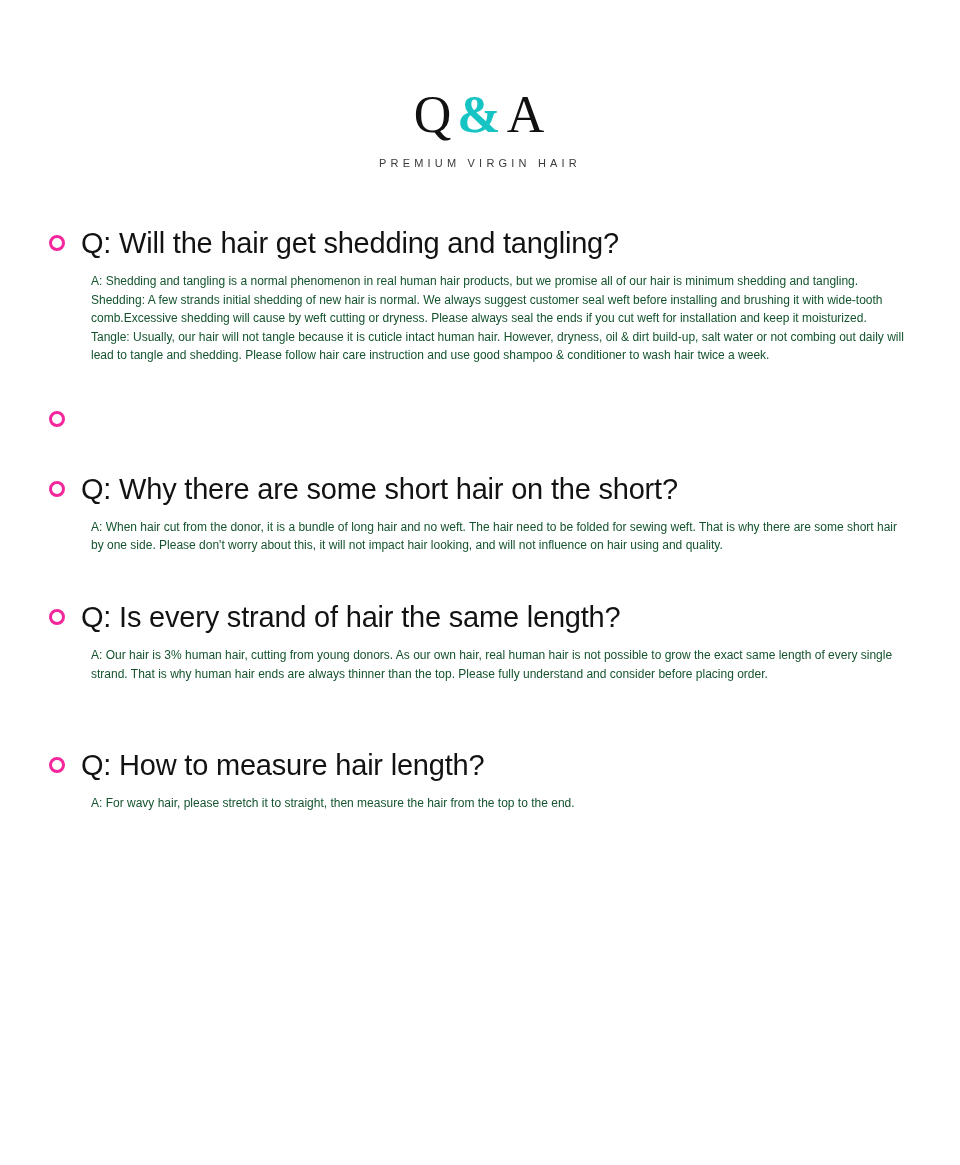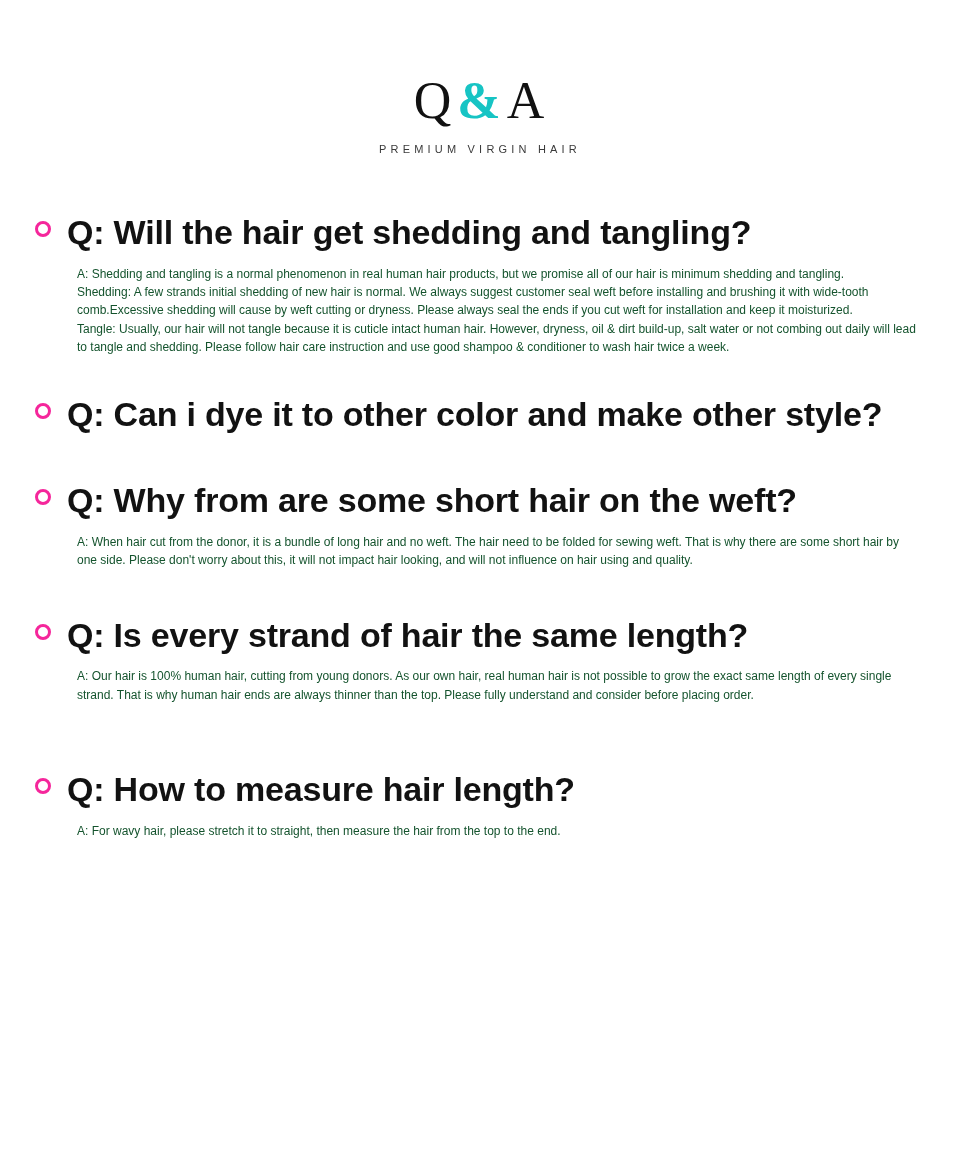--- a/index.html
+++ b/index.html
@@ -13,21 +13,21 @@
     font-family: "Liberation Sans", sans-serif;
     color: #1b1b1b;
     position: relative;
     overflow: hidden;
   }
 
   .page {
     width: 960px;
     height: 1124px;
     box-sizing: border-box;
-    padding: 1px;
+    padding: 15px;
   }
 
   
   .header {
     text-align: center;
     padding-top: 74px;
   }
   .header-title {
     font-family: "Liberation Serif", serif;
     font-size: 52px;
@@ -72,22 +72,22 @@
     width: 16px;
     height: 16px;
     border-radius: 50%;
     border: 3px solid #f5269b;
     background: #ffffff;
     margin-top: 10px;
     margin-right: 16px;
     box-sizing: border-box;
   }
   .question-text {
-    font-size: 34px;
-    font-weight: bold;
+    font-size: 29px;
+    font-weight: normal;
     color: #121212;
     line-height: 1.25;
     letter-spacing: -0.2px;
   }
   .answer-text {
     margin-left: 42px;
     margin-top: 11px;
     font-size: 12px;
     line-height: 1.54;
     color: #14532d;
@@ -126,41 +126,40 @@
       <div class="answer-text">
         <p>A: Shedding and tangling is a normal phenomenon in real human hair products, but we promise all of our hair is minimum shedding and tangling.</p>
         <p>Shedding: A few strands initial shedding of new hair is normal. We always suggest customer seal weft before installing and brushing it with wide-tooth comb.Excessive shedding will cause by weft cutting or dryness. Please always seal the ends if you cut weft for installation and keep it moisturized.</p>
         <p>Tangle: Usually, our hair will not tangle because it is cuticle intact human hair. However, dryness, oil &amp; dirt build-up, salt water or not combing out daily will lead to tangle and shedding. Please follow hair care instruction and use good shampoo &amp; conditioner to wash hair twice a week.</p>
       </div>
     </div>
 
     <div class="qa-item q2">
       <div class="qa-question-row">
         <span class="bullet"></span>
-        <div class="question-text">Q: Can i dye it to other color and make other style?</div>
       </div>
     </div>
 
     <div class="qa-item q3">
       <div class="qa-question-row">
         <span class="bullet"></span>
-        <div class="question-text">Q: Why from are some short hair on the weft?</div>
+        <div class="question-text">Q: Why there are some short hair on the short?</div>
       </div>
       <div class="answer-text">
         <p>A: When hair cut from the donor, it is a bundle of long hair and no weft. The hair need to be folded for sewing weft. That is why there are some short hair by one side. Please don't worry about this, it will not impact hair looking, and will not influence on hair using and quality.</p>
       </div>
     </div>
 
     <div class="qa-item q4">
       <div class="qa-question-row">
         <span class="bullet"></span>
         <div class="question-text">Q: Is every strand of hair the same length?</div>
       </div>
       <div class="answer-text">
-        <p>A: Our hair is 100% human hair, cutting from young donors. As our own hair, real human hair is not possible to grow the exact same length of every single strand. That is why human hair ends are always thinner than the top. Please fully understand and consider before placing order.</p>
+        <p>A: Our hair is 3% human hair, cutting from young donors. As our own hair, real human hair is not possible to grow the exact same length of every single strand. That is why human hair ends are always thinner than the top. Please fully understand and consider before placing order.</p>
       </div>
     </div>
 
     <div class="qa-item q5">
       <div class="qa-question-row">
         <span class="bullet"></span>
         <div class="question-text">Q: How to measure hair length?</div>
       </div>
       <div class="answer-text">
         <p>A: For wavy hair, please stretch it to straight, then measure the hair from the top to the end.</p>

